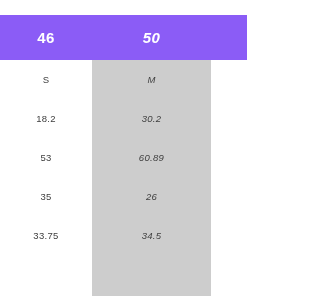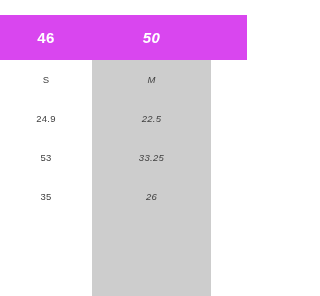--- a/index.html
+++ b/index.html
@@ -31,21 +31,21 @@
   }
   .chart-table {
     position: absolute;
     left: 0;
     top: 15px;
     width: 247px;
     border-collapse: collapse;
     z-index: 1;
   }
   .chart-table tr.header-row {
-    background: #d946ef;
+    background: #8b5cf6;
   }
   .chart-table tr.header-row th {
     height: 45px;
     padding: 0;
     margin: 0;
     font-size: 15px;
     font-weight: bold;
     color: #ffffff;
     letter-spacing: 0.5px;
     text-align: center;
@@ -82,30 +82,35 @@
         <th class="col-pad"></th>
       </tr>
     </thead>
     <tbody>
       <tr>
         <td class="col-a">S</td>
         <td class="col-b">M</td>
         <td class="col-pad"></td>
       </tr>
       <tr>
-        <td class="col-a">24.9</td>
-        <td class="col-b">22.5</td>
+        <td class="col-a">18.2</td>
+        <td class="col-b">30.2</td>
         <td class="col-pad"></td>
       </tr>
       <tr>
         <td class="col-a">53</td>
-        <td class="col-b">33.25</td>
+        <td class="col-b">60.89</td>
         <td class="col-pad"></td>
       </tr>
       <tr>
         <td class="col-a">35</td>
         <td class="col-b">26</td>
+        <td class="col-pad"></td>
+      </tr>
+      <tr>
+        <td class="col-a">33.75</td>
+        <td class="col-b">34.5</td>
         <td class="col-pad"></td>
       </tr>
     </tbody>
   </table>
 
 </div>
 
 </body></html>

